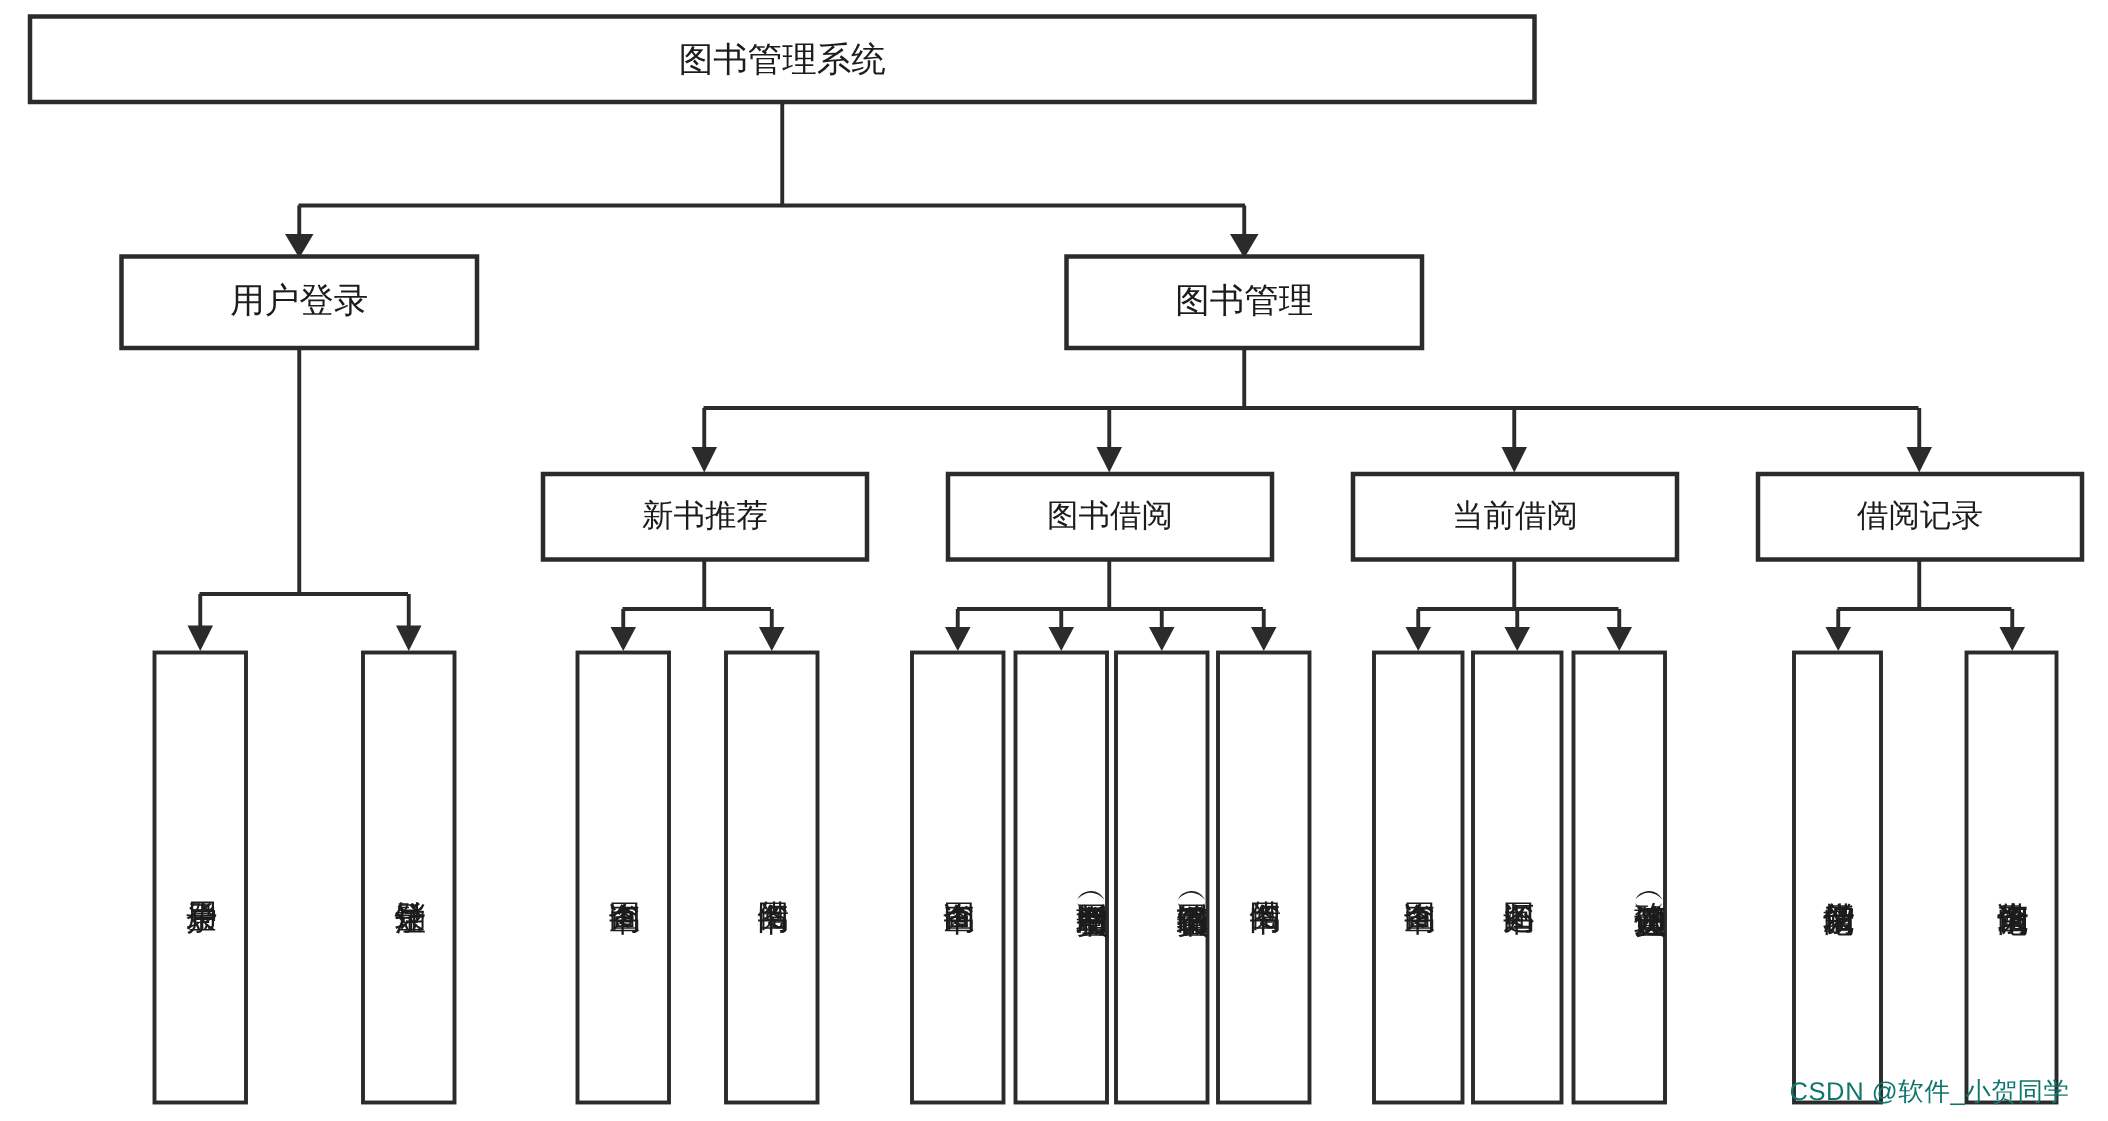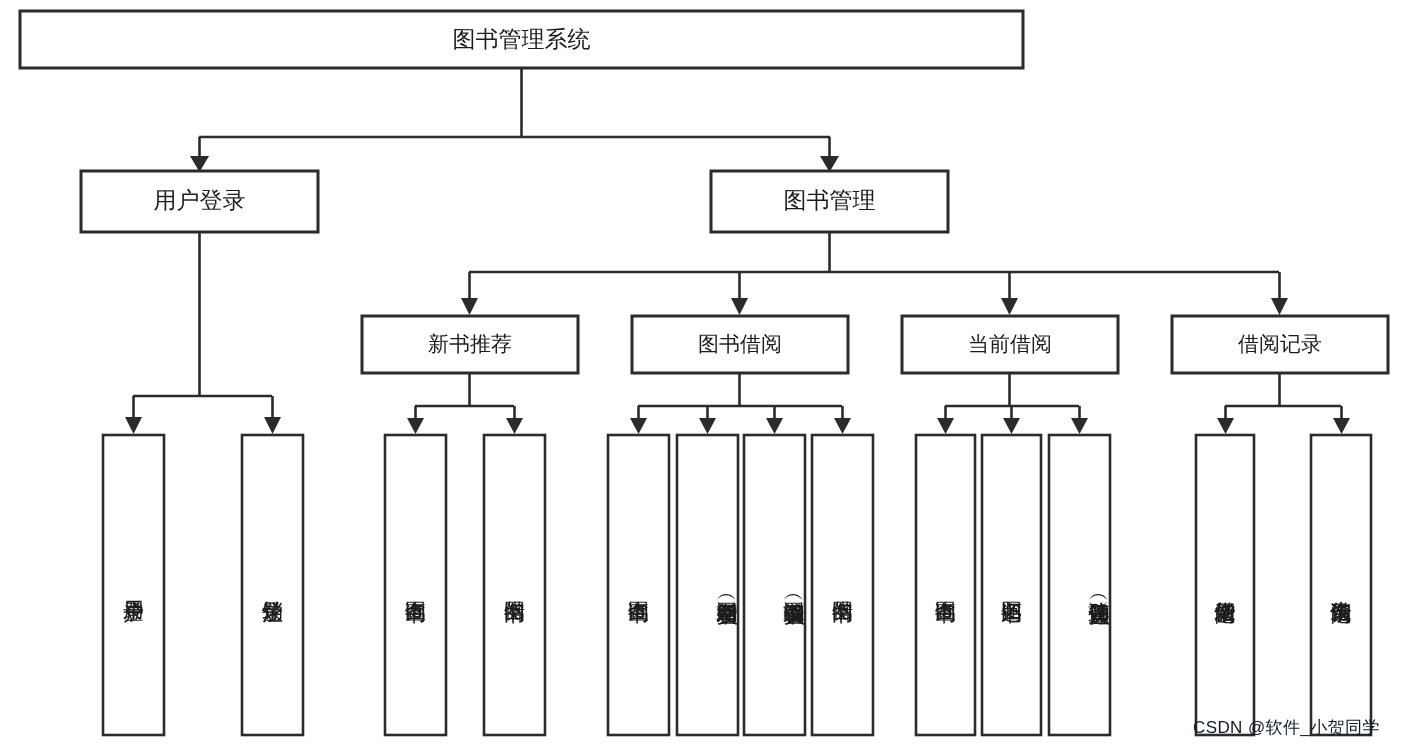--- a/index.html
+++ b/index.html
@@ -77,21 +77,21 @@
     justify-content: center;
     pointer-events: none;
   }
   .leaf-label.centered {
     align-items: center;
   }
   .watermark {
     position: absolute;
     font-family: "Liberation Sans", "DejaVu Sans", sans-serif;
     font-size: 17px;
-    color: #0f172a;
+    color: #0f766e;
     white-space: nowrap;
     letter-spacing: 0.4px;
   }
 </style>
 </head>
 <body>
 
 <div id="diagram-root">
 
   <svg id="flowchart" viewBox="0 0 1405 747">

